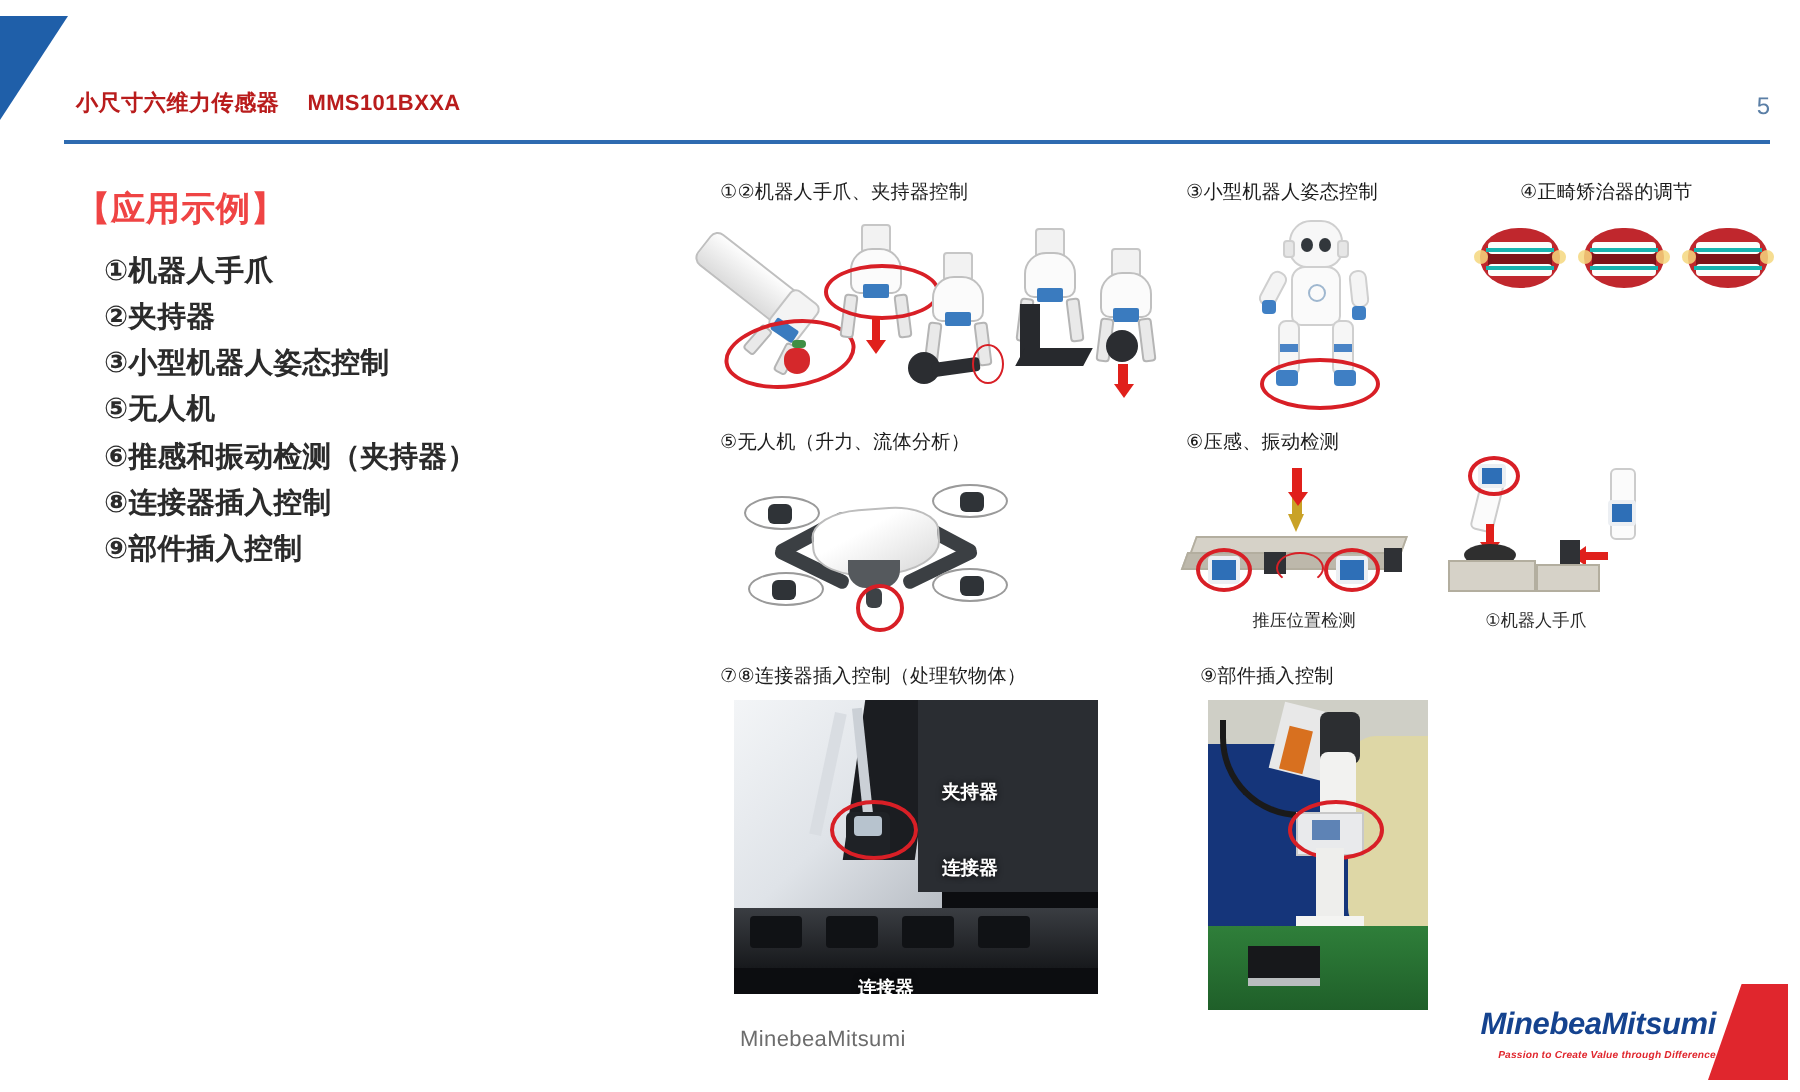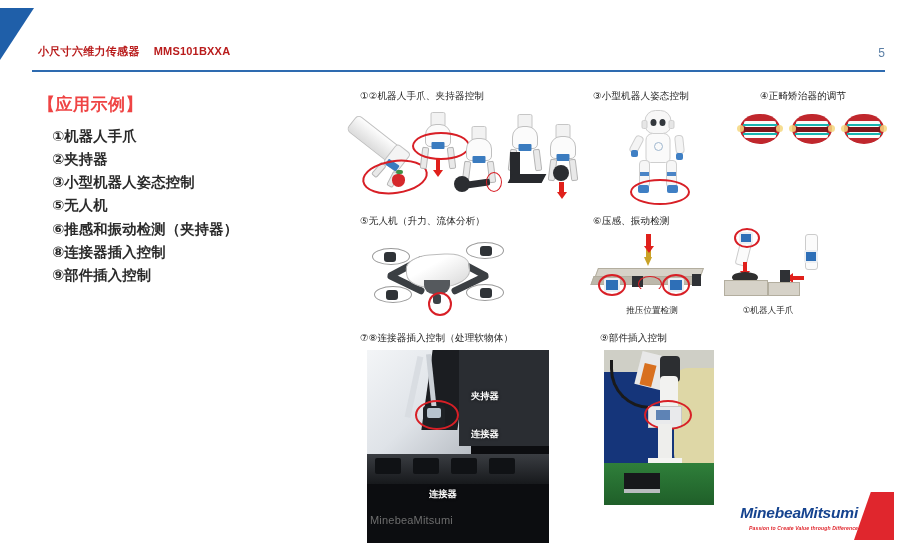--- a/index.html
+++ b/index.html
@@ -389,21 +389,21 @@
     <div class="bluechip" style="right:4px;top:22px;width:10px;height:9px;"></div>
     <div class="ann-arrow" style="right:18px;top:48px;width:11px;height:4px;">
       <div style="position:absolute;left:-7px;top:-3px;width:0;height:0;border-top:5px solid transparent;border-bottom:5px solid transparent;border-right:7px solid #e0201b;"></div>
     </div>
     <div class="blk" style="right:32px;top:42px;width:10px;height:14px;"></div>
     <div class="plate" style="right:22px;top:54px;width:30px;height:12px;"></div>
   </div>
   <div class="sublabel" style="left:718px;top:305px;width:100px;">①机器人手爪</div>
 
   <div class="cap" style="left:360px;top:332px;text-align:center;">⑦⑧连接器插入控制（处理软物体）</div>
-  <div class="photo" style="left:367px;top:350px;width:182px;height:193px;background:#0c0d10;">
+  <div class="photo" style="left:367px;top:350px;width:182px;height:147px;background:#0c0d10;">
     <div style="position:absolute;left:0;top:0;width:104px;height:104px;background:linear-gradient(135deg,#f3f5f7 0%,#dfe3e8 55%,#b9bec5 100%);"></div>
     <div style="position:absolute;left:60px;top:0;width:36px;height:80px;background:#1b1d21;transform:skewX(-8deg);"></div>
     <div style="position:absolute;left:92px;top:0;width:90px;height:96px;background:#2a2d32;"></div>
     <div style="position:absolute;left:44px;top:6px;width:6px;height:62px;background:#d9dde2;transform:rotate(12deg);"></div>
     <div style="position:absolute;left:62px;top:4px;width:5px;height:58px;background:#cbd0d6;transform:rotate(-6deg);"></div>
     <div style="position:absolute;left:56px;top:56px;width:22px;height:22px;background:#1f2226;border-radius:3px;"></div>
     <div style="position:absolute;left:60px;top:58px;width:14px;height:10px;background:#b7c3ce;border-radius:2px;"></div>
     <div class="ann-ell" style="left:48px;top:50px;width:40px;height:26px;"></div>
     <div style="position:absolute;left:0;top:104px;width:182px;height:30px;background:linear-gradient(180deg,#3a3d42,#17191c);"></div>
     <div style="position:absolute;left:8px;top:108px;width:26px;height:16px;background:#101215;border-radius:2px;"></div>

